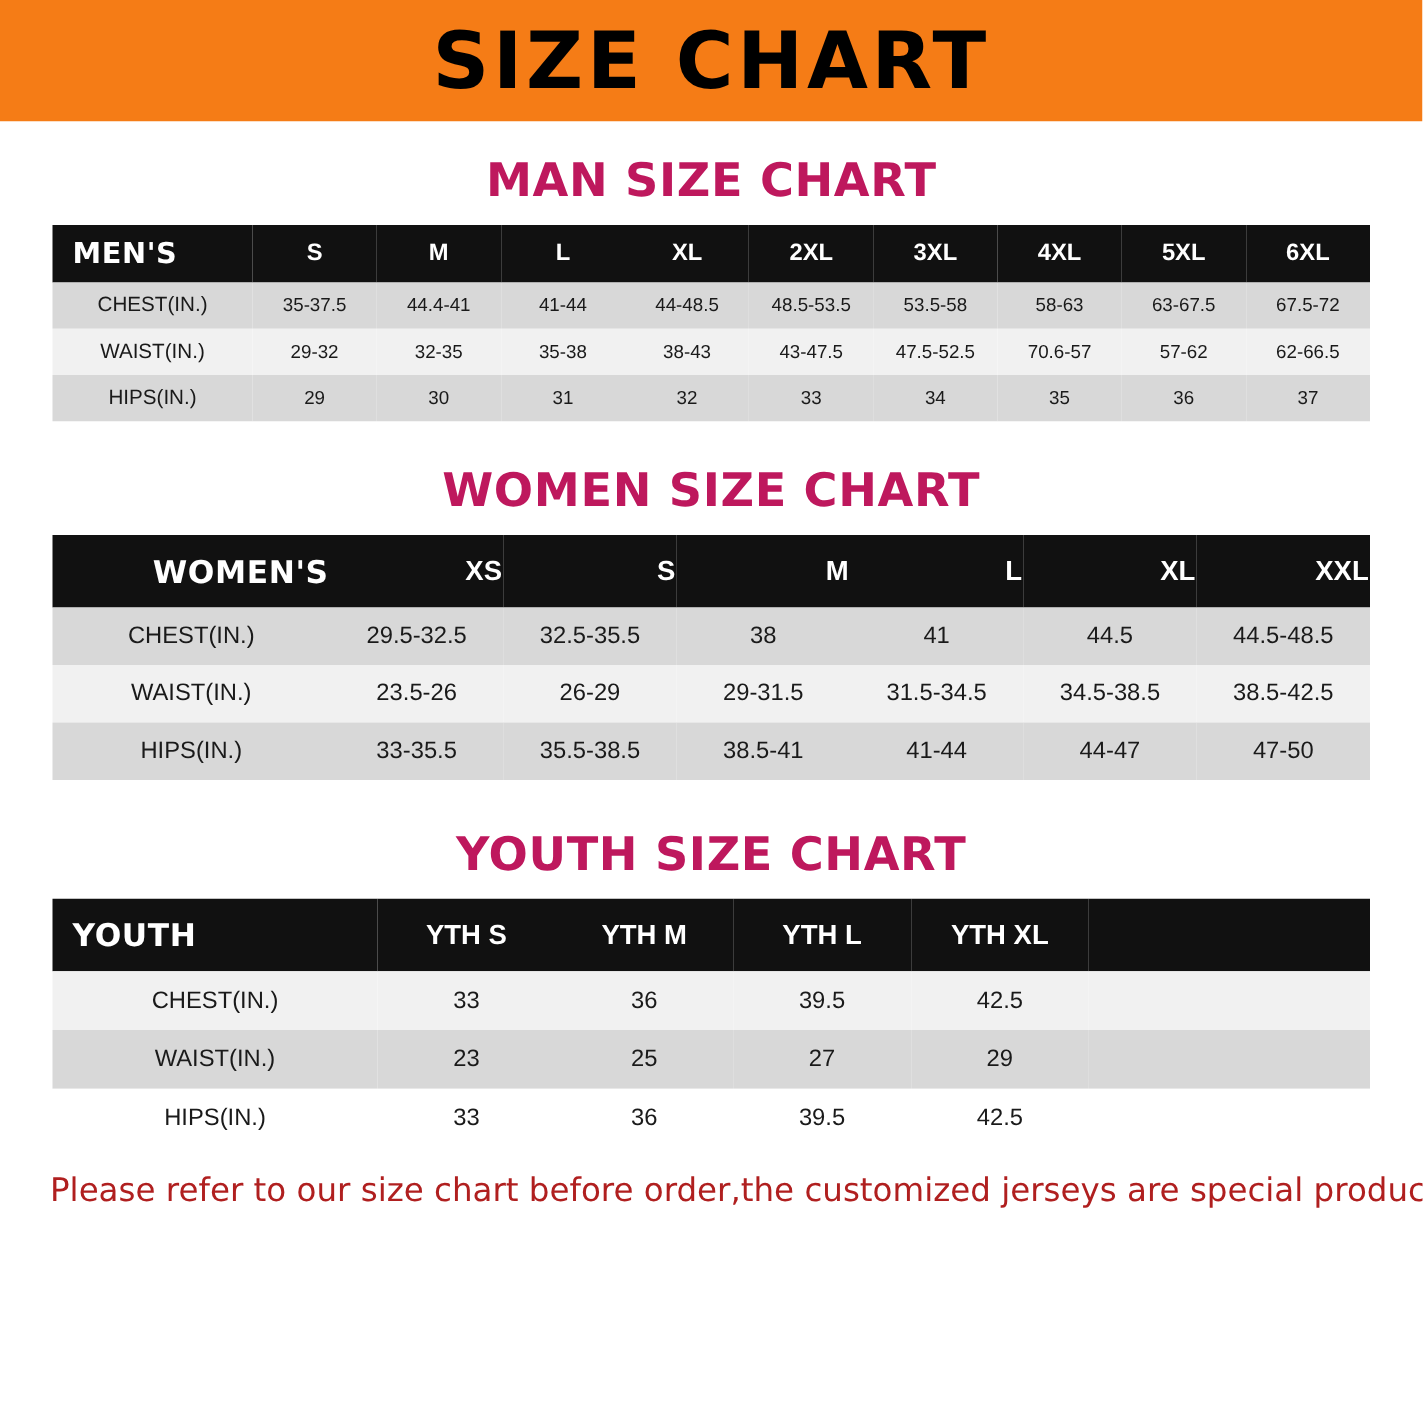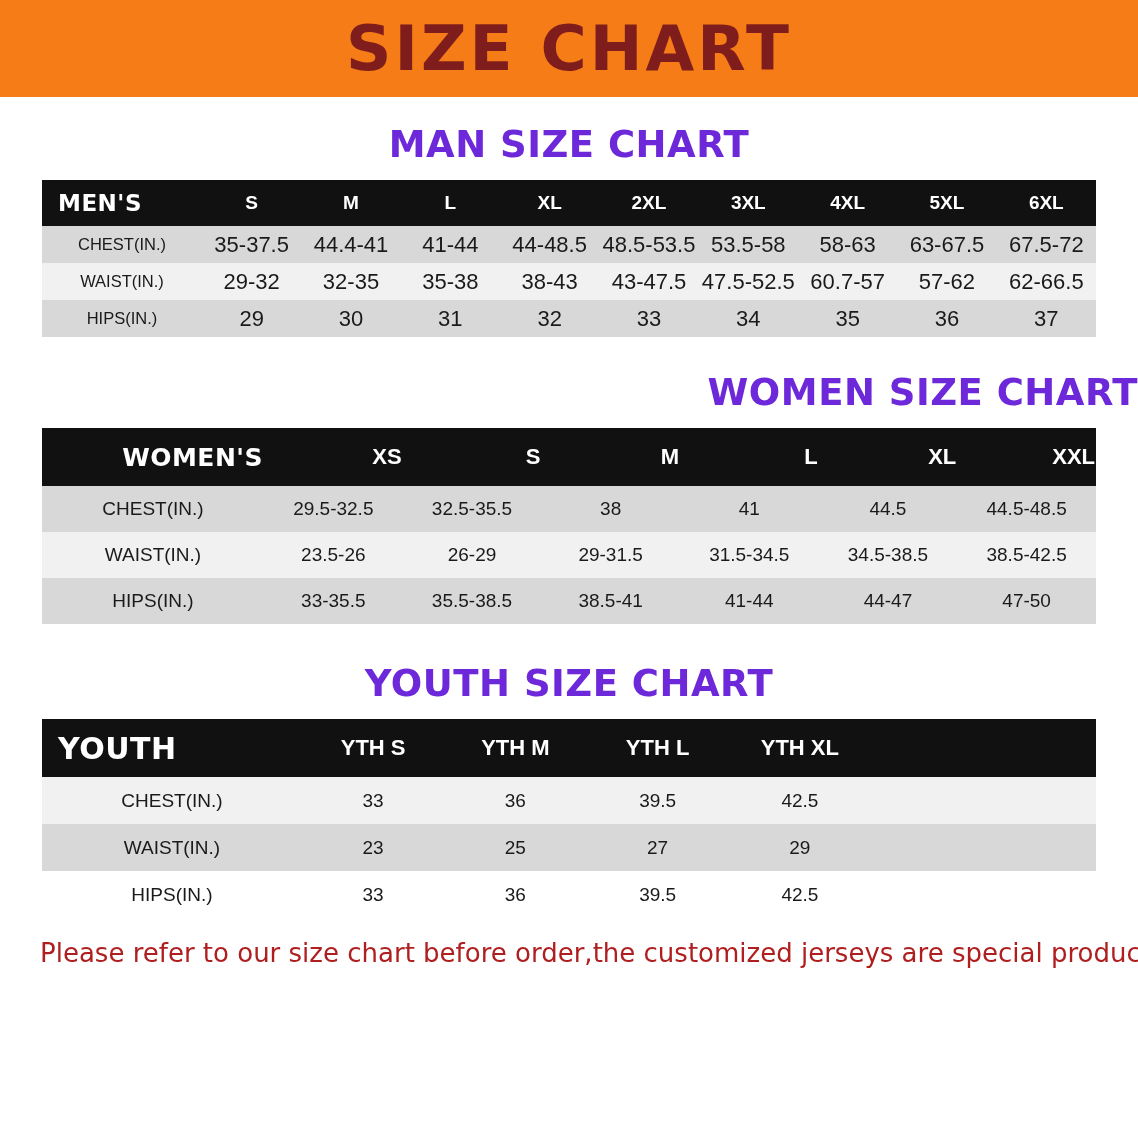--- a/index.html
+++ b/index.html
@@ -24,35 +24,35 @@
     display: flex;
     align-items: center;
     justify-content: center;
     box-sizing: border-box;
   }
   .banner-title {
     font-family: "DejaVu Sans", sans-serif;
     font-weight: 700;
     font-size: 63px;
     letter-spacing: 3px;
-    color: #7f1d1d;
+    color: #000000;
     line-height: 1;
   }
 
   
   .section-title {
     text-align: center;
     font-family: "DejaVu Sans", sans-serif;
     font-weight: 700;
     font-size: 37px;
-    color: #6d28d9;
+    color: #be185d;
     letter-spacing: 0.5px;
   }
   #man-title { margin-top: 26px; }
-  #women-title { margin-top: 34px; text-align: right; }
+  #women-title { margin-top: 34px; }
   #youth-title { margin-top: 38px; }
 
   
   .table-wrap {
     padding: 0 42px;
     box-sizing: border-box;
   }
   table.size-table {
     width: 100%;
     border-collapse: collapse;
@@ -81,31 +81,31 @@
   table.size-table tbody td.rowlabel {
     text-align: center;
     margin-left: 40px;
   }
   .row-shade td { background: #d8d8d8; }
   .row-plain td { background: #f1f1f1; }
 
   
   #men-table thead th { height: 44px; font-size: 19px; }
   #men-table thead th.corner { font-size: 23px; }
-  #men-table tbody td { height: 35px; font-size: 22px; }
+  #men-table tbody td { height: 35px; font-size: 15px; }
   #men-table tbody td.rowlabel { font-size: 16.5px; }
 
   
   #women-table thead th { height: 56px; font-size: 22px; text-align: right; }
   #women-table thead th.corner { font-size: 25px; }
   #women-table tbody td { height: 44px; font-size: 19px; }
 
   
   #youth-table thead th { height: 56px; font-size: 22px; }
-  #youth-table thead th.corner { font-size: 30px; }
+  #youth-table thead th.corner { font-size: 25px; }
   #youth-table tbody td { height: 45px; font-size: 19px; }
   #youth-table .row-white td { background: #ffffff; }
 
   
   .footer-note {
     margin-top: 18px;
     padding: 0 40px;
     box-sizing: border-box;
     color: #b01f1f;
     font-family: "DejaVu Sans", sans-serif;
@@ -158,21 +158,21 @@
         <td>67.5-72</td>
       </tr>
       <tr class="row-plain">
         <td class="rowlabel">WAIST(IN.)</td>
         <td>29-32</td>
         <td>32-35</td>
         <td>35-38</td>
         <td>38-43</td>
         <td>43-47.5</td>
         <td>47.5-52.5</td>
-        <td>60.7-57</td>
+        <td>70.6-57</td>
         <td>57-62</td>
         <td>62-66.5</td>
       </tr>
       <tr class="row-shade">
         <td class="rowlabel">HIPS(IN.)</td>
         <td>29</td>
         <td>30</td>
         <td>31</td>
         <td>32</td>
         <td>33</td>

